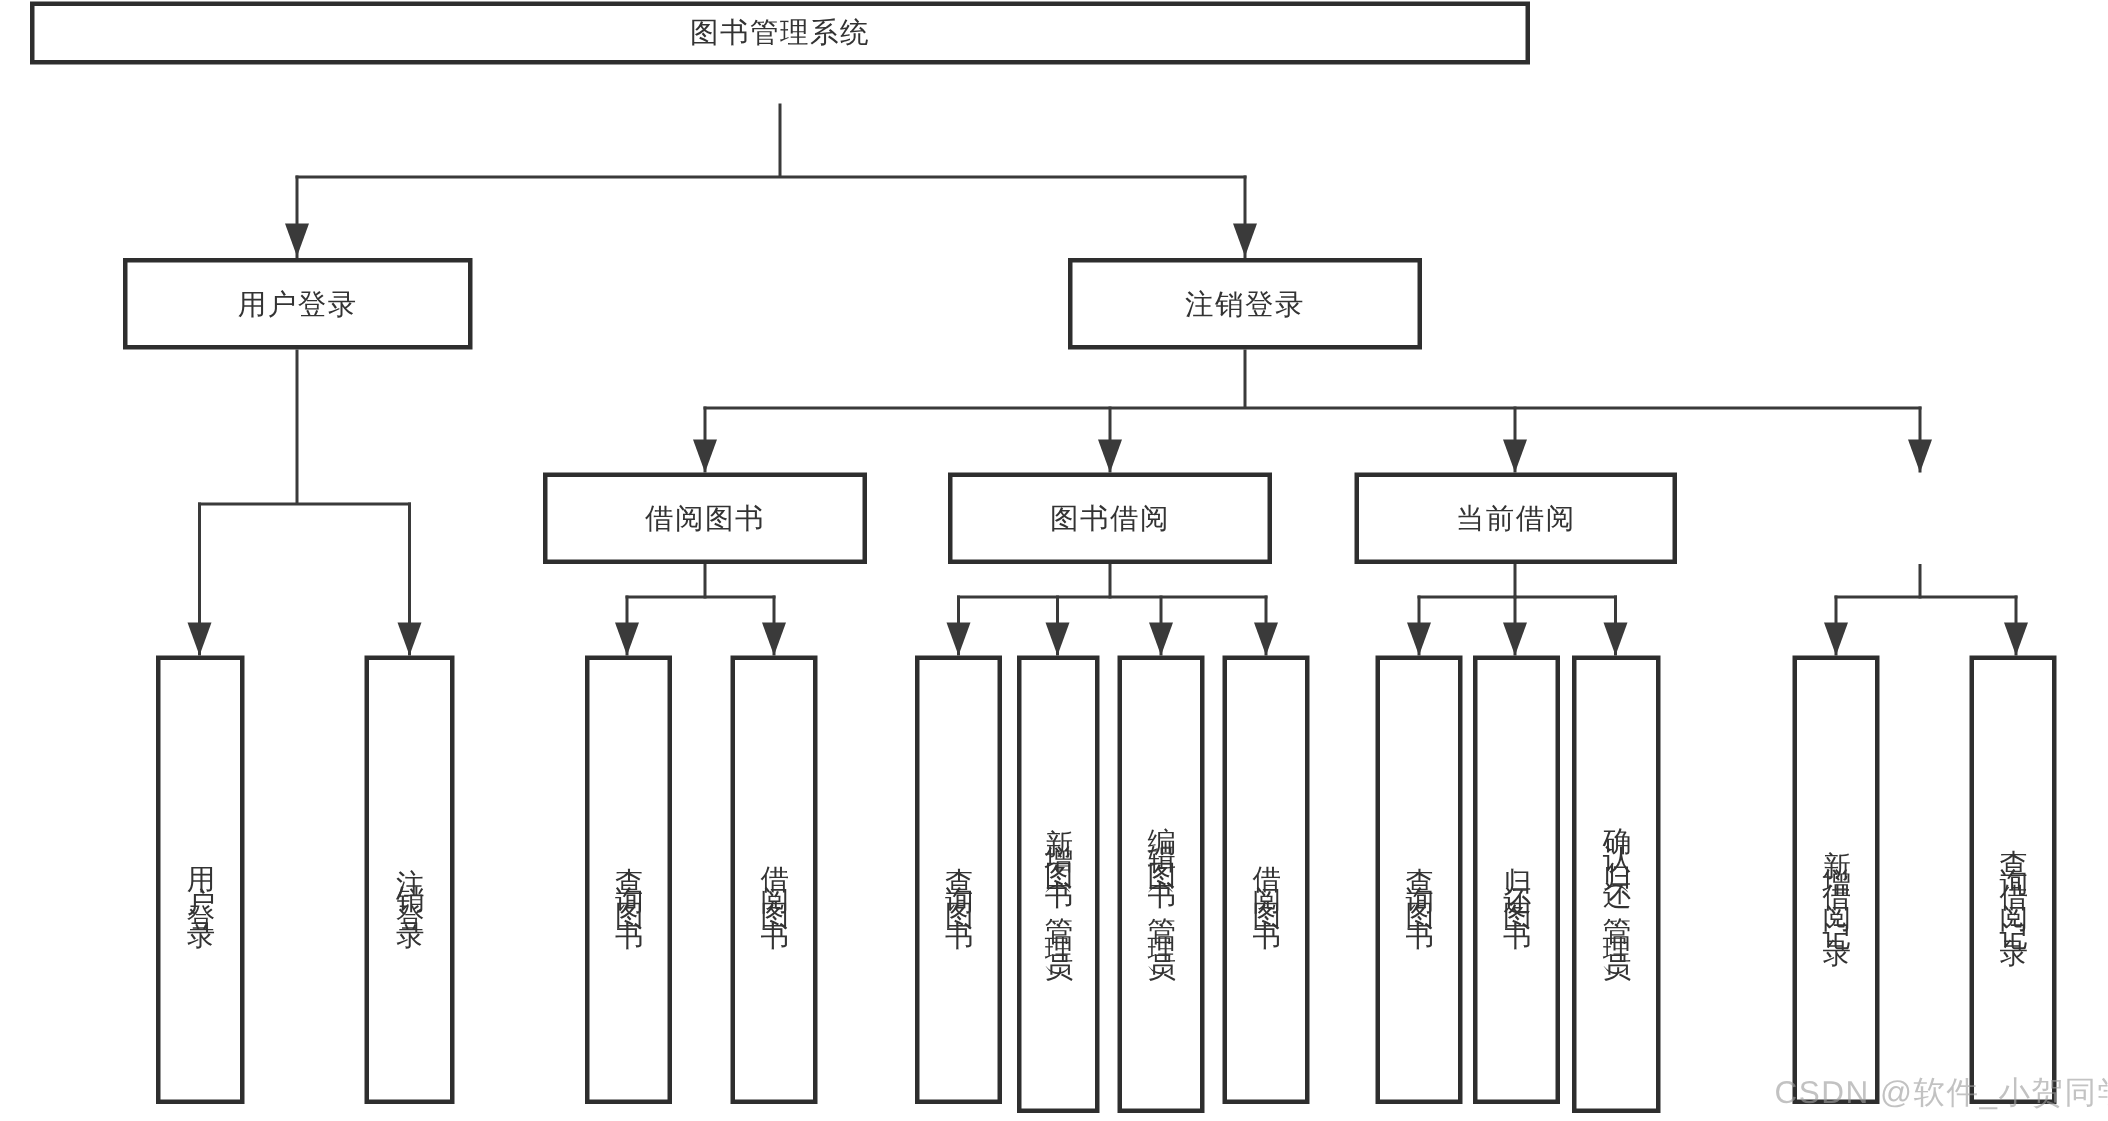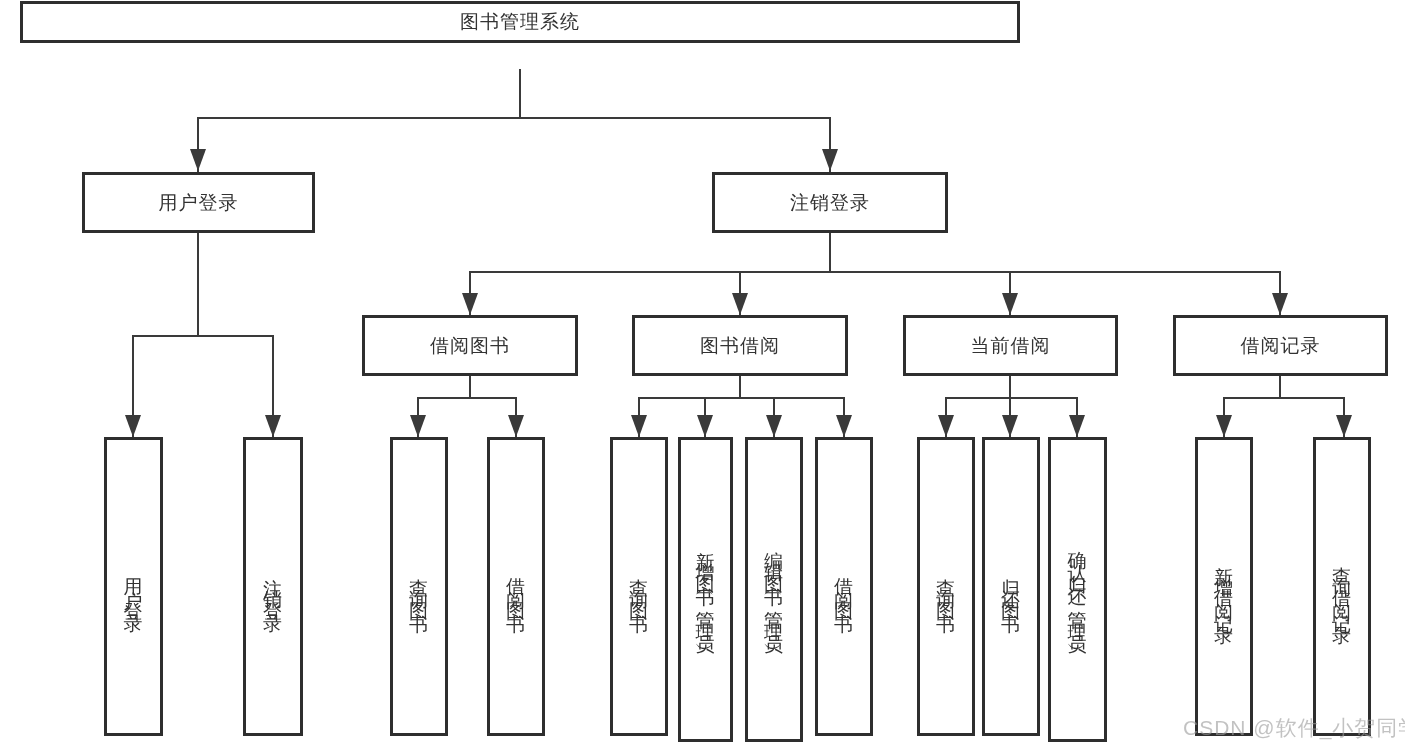--- a/index.html
+++ b/index.html
@@ -68,23 +68,20 @@
   </div>
 
   <div class="box hbox" style="left:362px;top:315px;width:216px;height:61px;">
     <span>借阅图书</span>
   </div>
   <div class="box hbox" style="left:903px;top:315px;width:215px;height:61px;">
     <span>当前借阅</span>
   </div>
   <div class="box hbox" style="left:632px;top:315px;width:216px;height:61px;">
     <span>图书借阅</span>
-  </div>
-  <div class="box hbox" style="left:1173px;top:315px;width:215px;height:61px;">
-    <span>借阅记录</span>
   </div>
 
   <div class="box vbox" style="left:104px;top:437px;width:59px;height:299px;">
     <span class="vtext">用户登录</span>
   </div>
   <div class="box vbox" style="left:243px;top:437px;width:60px;height:299px;">
     <span class="vtext">注销登录</span>
   </div>
 
   <div class="box vbox" style="left:390px;top:437px;width:58px;height:299px;">

